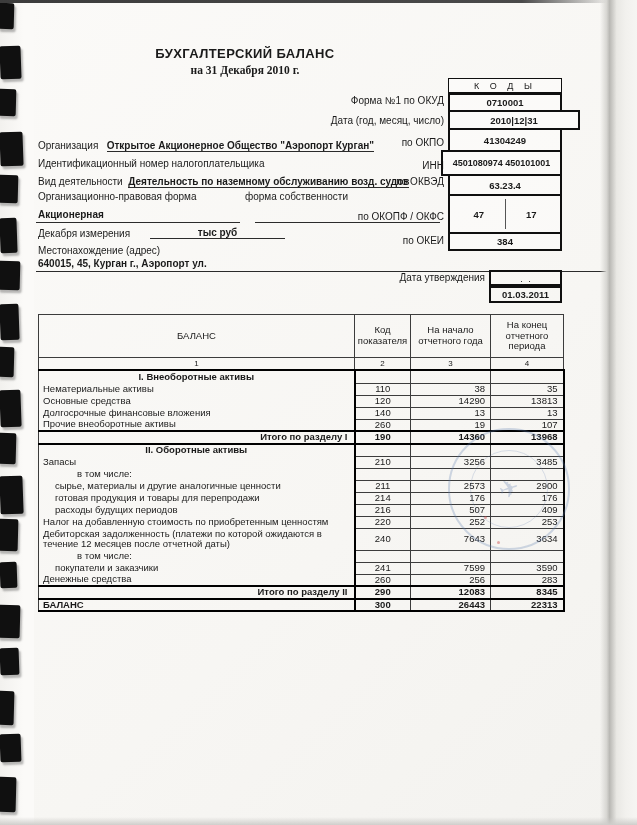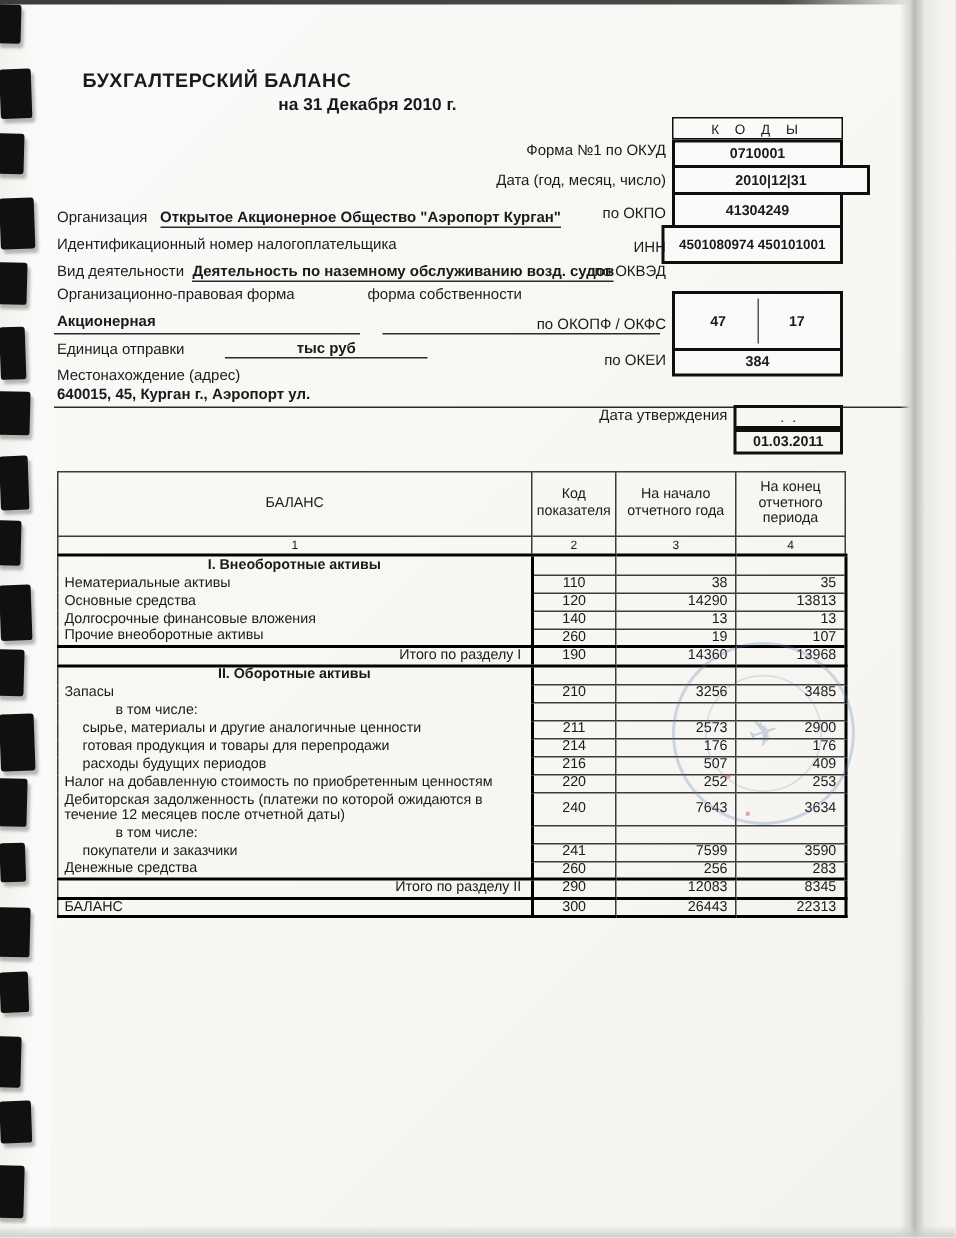--- a/index.html
+++ b/index.html
@@ -7,22 +7,22 @@
         overflow:hidden;font-family:"Liberation Sans",sans-serif;color:#1a1a1a;}
   .abs{position:absolute;}
   
   .top-edge{left:0;top:0;width:614px;height:3px;background:linear-gradient(90deg,#3c3c3c 0%,#4a4a4a 85%,rgba(80,80,80,0) 100%);}
   .right-edge{right:0;top:0;width:37px;height:825px;
       background:linear-gradient(90deg,rgba(230,229,225,0) 0%,#d7d6d2 18%,#b9b8b4 26%,#e9e8e4 45%,#f2f1ee 70%,#f6f5f2 100%);}
   .bottom-edge{left:0;bottom:0;width:637px;height:8px;background:linear-gradient(0deg,#cfcecb 0%,rgba(240,239,236,0) 100%);}
   .left-strip{left:0;top:0;width:34px;height:825px;background:linear-gradient(90deg,#f2f1ee 0%,#fbfaf8 70%);}
   .hole{position:absolute;left:0;background:#101010;border-radius:2px;box-shadow:2px 3px 2px rgba(60,60,60,.35);}
   
-  .title{left:55px;top:46px;width:380px;text-align:left;font-weight:bold;font-size:13px;letter-spacing:.4px;}
-  .subtitle{left:55px;top:64px;width:380px;text-align:center;font-weight:bold;font-size:11.5px;}
+  .title{left:55px;top:46px;width:380px;text-align:center;font-weight:bold;font-size:13px;letter-spacing:.4px;}
+  .subtitle{left:55px;top:64px;width:380px;text-align:center;font-weight:bold;font-size:11.5px;font-family:Liberation Serif, serif;}
   .lbl{font-size:10px;white-space:nowrap;}
   .rlbl{font-size:10px;text-align:right;width:240px;white-space:nowrap;}
   .bold{font-weight:bold;}
   .uline{border-bottom:1.5px solid #2b2b2b;}
   
   .cbox{position:absolute;border:2px solid #0f0f0f;display:flex;align-items:center;justify-content:center;
         font-size:9.5px;font-weight:bold;background:rgba(255,255,255,.4);box-sizing:border-box;white-space:pre;}
   .kody{border-width:1.2px;font-weight:normal;letter-spacing:4px;font-size:9px;}
   .split{display:flex;padding:3px;}
   .split .half{flex:1;display:flex;align-items:center;justify-content:center;height:100%;}
@@ -38,21 +38,21 @@
   .bt td{font-size:9.5px;height:12px;padding:0 4px;line-height:1.12;box-sizing:border-box;}
   .bt .hdr th{height:40px;}
   .bt .colnum th{height:11px;font-size:8px;padding:0;border-bottom:2px solid #000;}
   .bt td.c1{border-left:1px solid #3c3c3c;text-align:left;}
   .bt td.c2{border:1px solid #3c3c3c;border-left:2px solid #000;text-align:center;}
   .bt td.c3{border:1px solid #3c3c3c;text-align:right;padding-right:5px;}
   .bt td.c4{border:1px solid #3c3c3c;border-right:2px solid #000;text-align:right;padding-right:5px;}
   .bt tr.section td{height:13px;}
   .bt tr.section td.c1{text-align:center;font-weight:bold;}
   .bt tr.sec2 td{border-top:2px solid #000;}
-  .bt tr.thick td{border-top:2px solid #000;border-bottom:2px solid #000;font-weight:normal;}
+  .bt tr.thick td{border-top:2px solid #000;border-bottom:2px solid #000;font-weight:bold;}
   .bt tr.total td.c1{text-align:right;padding-right:6px;}
   .bt td.ind1{padding-left:16px;}
   .bt td.ind2{padding-left:38px;}
   
   .stamp{left:448px;top:428px;width:118px;height:118px;border:2px solid rgba(95,125,175,.28);border-radius:50%;
          display:flex;align-items:center;justify-content:center;pointer-events:none;}
   .stamp-inner{width:76px;height:76px;border:1.5px solid rgba(95,125,175,.22);border-radius:50%;
          display:flex;align-items:center;justify-content:center;}
   .stamp-plane{font-size:24px;color:rgba(95,125,175,.30);transform:rotate(-18deg);}
   .speck{position:absolute;width:3px;height:3px;border-radius:50%;background:rgba(205,70,70,.45);}
@@ -95,41 +95,42 @@
   <div class="abs rlbl" style="left:204px;top:176px">по ОКВЭД</div>
   <div class="abs rlbl" style="left:204px;top:160px">ИНН</div>
   <div class="abs rlbl" style="left:204px;top:211px">по ОКОПФ / ОКФС</div>
   <div class="abs rlbl" style="left:204px;top:235px">по ОКЕИ</div>
 
   <div class="cbox kody" style="left:448px;top:78px;width:114px;height:15px">К О Д Ы</div>
   <div class="cbox" style="left:448px;top:93px;width:114px;height:19px">0710001</div>
   <div class="cbox" style="left:448px;top:110px;width:132px;height:20px">2010|12|31</div>
   <div class="cbox" style="left:448px;top:128px;width:114px;height:24px">41304249</div>
   <div class="cbox" style="left:441px;top:150px;width:121px;height:26px;font-size:9px">4501080974 450101001</div>
+  <div class="cbox" style="left:448px;top:174px;width:114px;height:22px">63.23.4</div>
   <div class="cbox split" style="left:448px;top:194px;width:114px;height:40px">
     <div class="half">47</div>
     <div class="half">17</div>
   </div>
   <div class="cbox" style="left:448px;top:232px;width:114px;height:19px">384</div>
 
   <div class="abs lbl" style="left:38px;top:140px">
     <span>Организация</span>&nbsp;&nbsp;
     <span class="bold uline">Открытое Акционерное Общество "Аэропорт Курган"</span>
   </div>
   <div class="abs lbl" style="left:38px;top:158px">Идентификационный номер налогоплательщика</div>
   <div class="abs lbl" style="left:38px;top:176px">
     <span>Вид деятельности</span>&nbsp;
     <span class="bold uline">Деятельность по наземному обслуживанию возд. судов</span>
   </div>
   <div class="abs lbl" style="left:38px;top:191px">Организационно-правовая форма</div>
   <div class="abs lbl" style="left:245px;top:191px">форма собственности</div>
   <div class="abs lbl bold" style="left:38px;top:209px">Акционерная</div>
   <div class="seg" style="left:36px;top:222px;width:204px"></div>
   <div class="seg" style="left:255px;top:222px;width:185px"></div>
-  <div class="abs lbl" style="left:38px;top:228px">Единица отправки</div>
+  <div class="abs lbl" style="left:38px;top:228px">Декабря измерения</div>
   <div class="abs lbl bold uline" style="left:150px;top:227px;width:135px;text-align:center">тыс руб</div>
   <div class="abs lbl" style="left:38px;top:245px">Местонахождение (адрес)</div>
   <div class="abs lbl bold" style="left:38px;top:258px">640015, 45, Курган г., Аэропорт ул.</div>
   <div class="seg" style="left:36px;top:271px;width:572px"></div>
 
   <div class="abs rlbl" style="left:270px;top:272px;width:215px">Дата утверждения</div>
   <div class="dbox" style="left:489px;top:270px;width:73px;height:16px">.  .</div>
   <div class="dbox bold" style="left:489px;top:286px;width:73px;height:17px">01.03.2011</div>
 
   <table class="bt">

